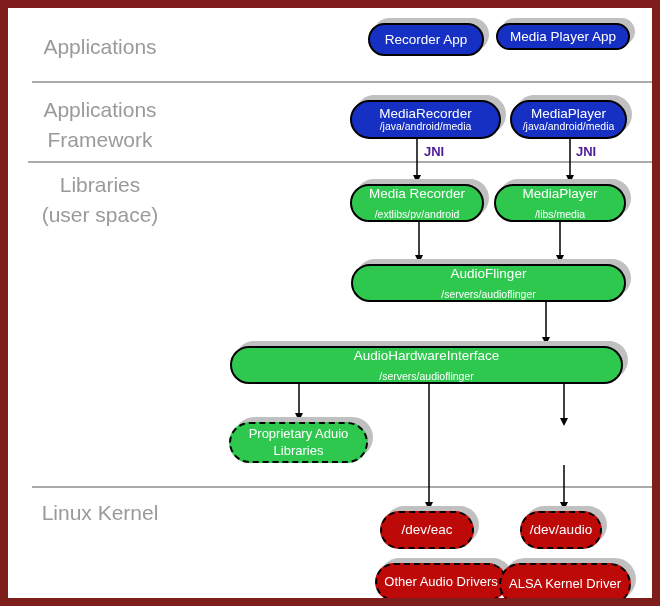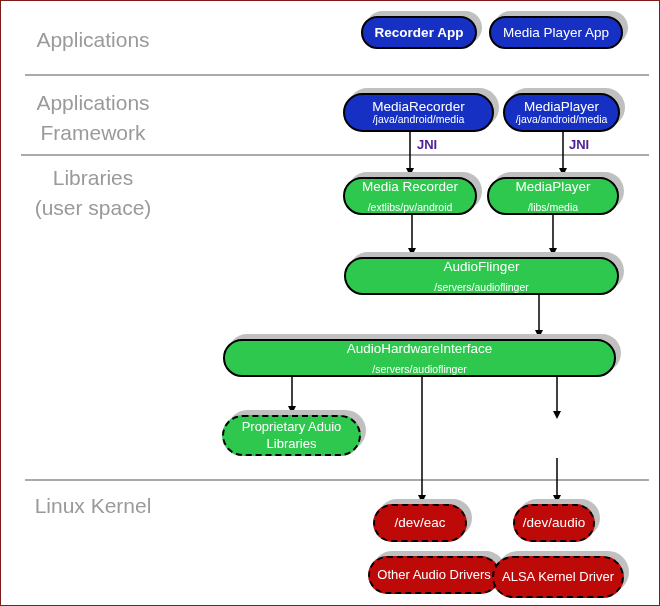--- a/index.html
+++ b/index.html
@@ -3,21 +3,21 @@
 <meta charset="utf-8">
 <style>
   :root{
     --blue:#1730C4; --green:#2EC84E; --red:#BE0909;
     --shadow:#C0C0C0; --label:#9A9A9A; --divider:#AAAAAA;
   }
   *{margin:0;padding:0;box-sizing:border-box;}
   body{background:#fff;font-family:"Liberation Sans",sans-serif;}
   .stage{
     position:relative;width:660px;height:606px;background:#fff;
-    border:1px solid #7f1d1d;overflow:hidden;
+    border:8px solid #7f1d1d;overflow:hidden;
   }
   .divider{position:absolute;height:2px;background:var(--divider);}
   .section-label{
     position:absolute;left:24px;width:136px;text-align:center;
     font-size:21px;line-height:30px;color:var(--label);
   }
   .pill{
     position:absolute;border:2px solid #000;border-radius:999px;
     display:flex;flex-direction:column;align-items:center;justify-content:center;
     color:#fff;text-align:center;box-shadow:5px -5px 0 0 var(--shadow);
@@ -88,24 +88,24 @@
     <line x1="556" y1="376" x2="556" y2="412"></line>
       <polygon points="552,410 560,410 556,418"></polygon>
 
     <line x1="556" y1="457" x2="556" y2="496"></line>
       <polygon points="552,494 560,494 556,502"></polygon>
   </svg>
 
   <div class="jni" style="left:416px;top:136px;">JNI</div>
   <div class="jni" style="left:568px;top:136px;">JNI</div>
 
-  <div class="pill blue" style="left:360px;top:15px;width:116px;height:33px;font-weight:bold;">
+  <div class="pill blue" style="left:360px;top:15px;width:116px;height:33px;">
     <span class="t lg">Recorder App</span>
   </div>
-  <div class="pill blue" style="left:488px;top:15px;width:134px;height:33px;">
+  <div class="pill blue" style="left:488px;top:15px;width:134px;height:27px;">
     <span class="t lg">Media Player App</span>
   </div>
 
   <div class="pill blue" style="left:342px;top:92px;width:151px;height:39px;">
     <span class="t lg">MediaRecorder</span>
     <span class="p">/java/android/media</span>
   </div>
   <div class="pill blue" style="left:502px;top:92px;width:117px;height:39px;">
     <span class="t lg">MediaPlayer</span>
     <span class="p">/java/android/media</span>

